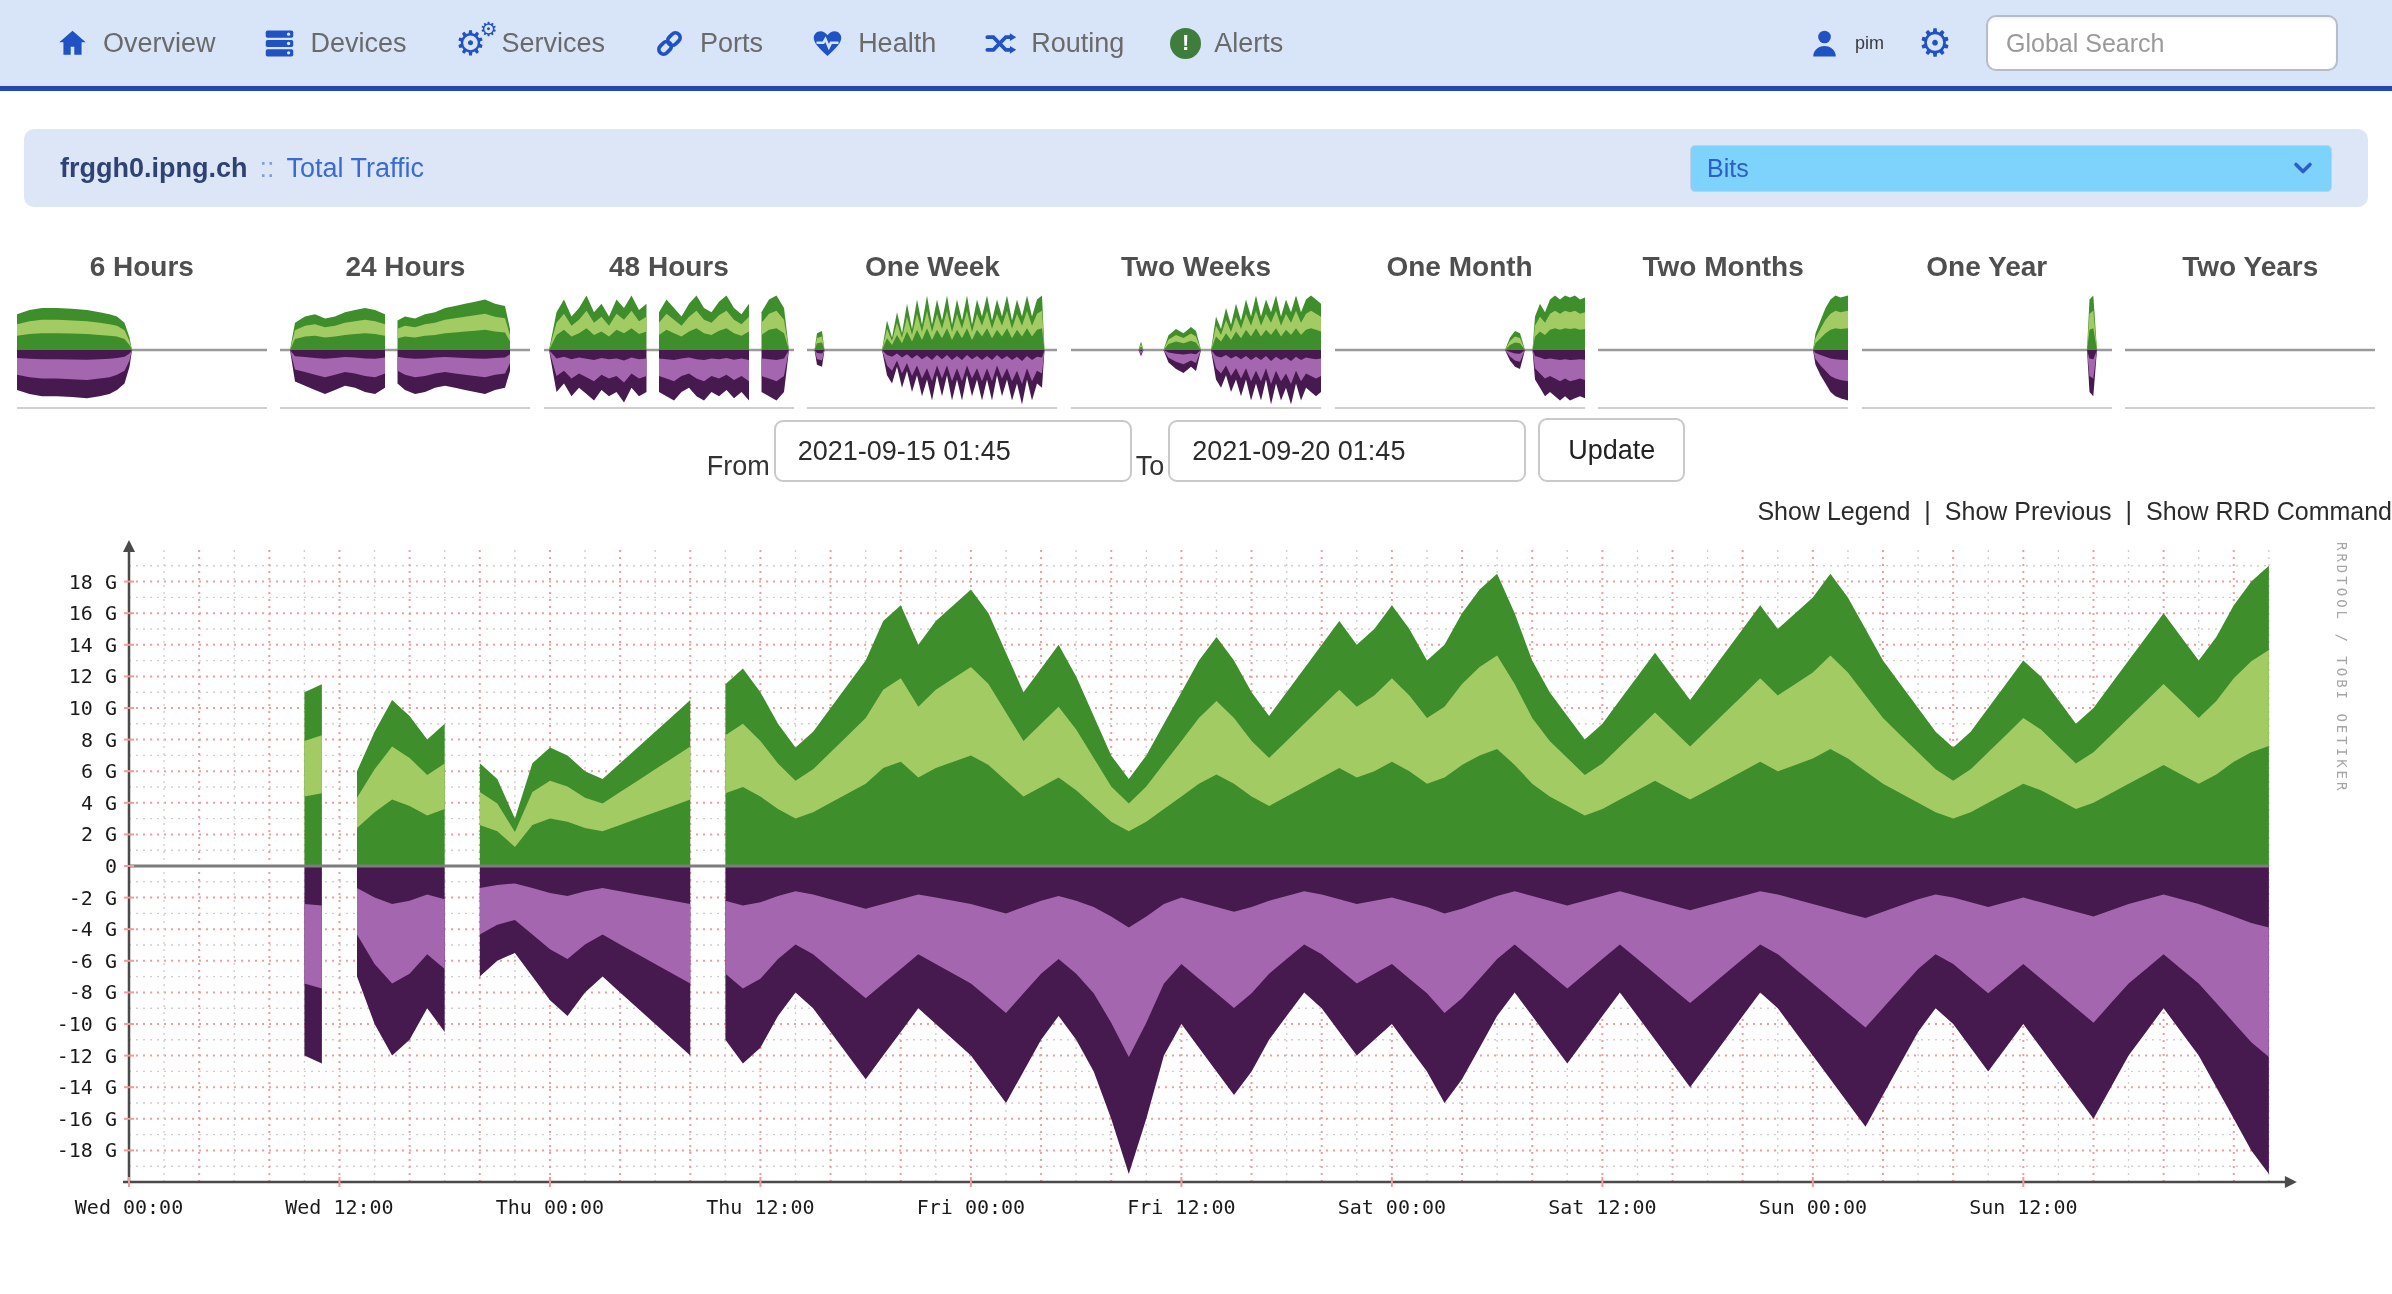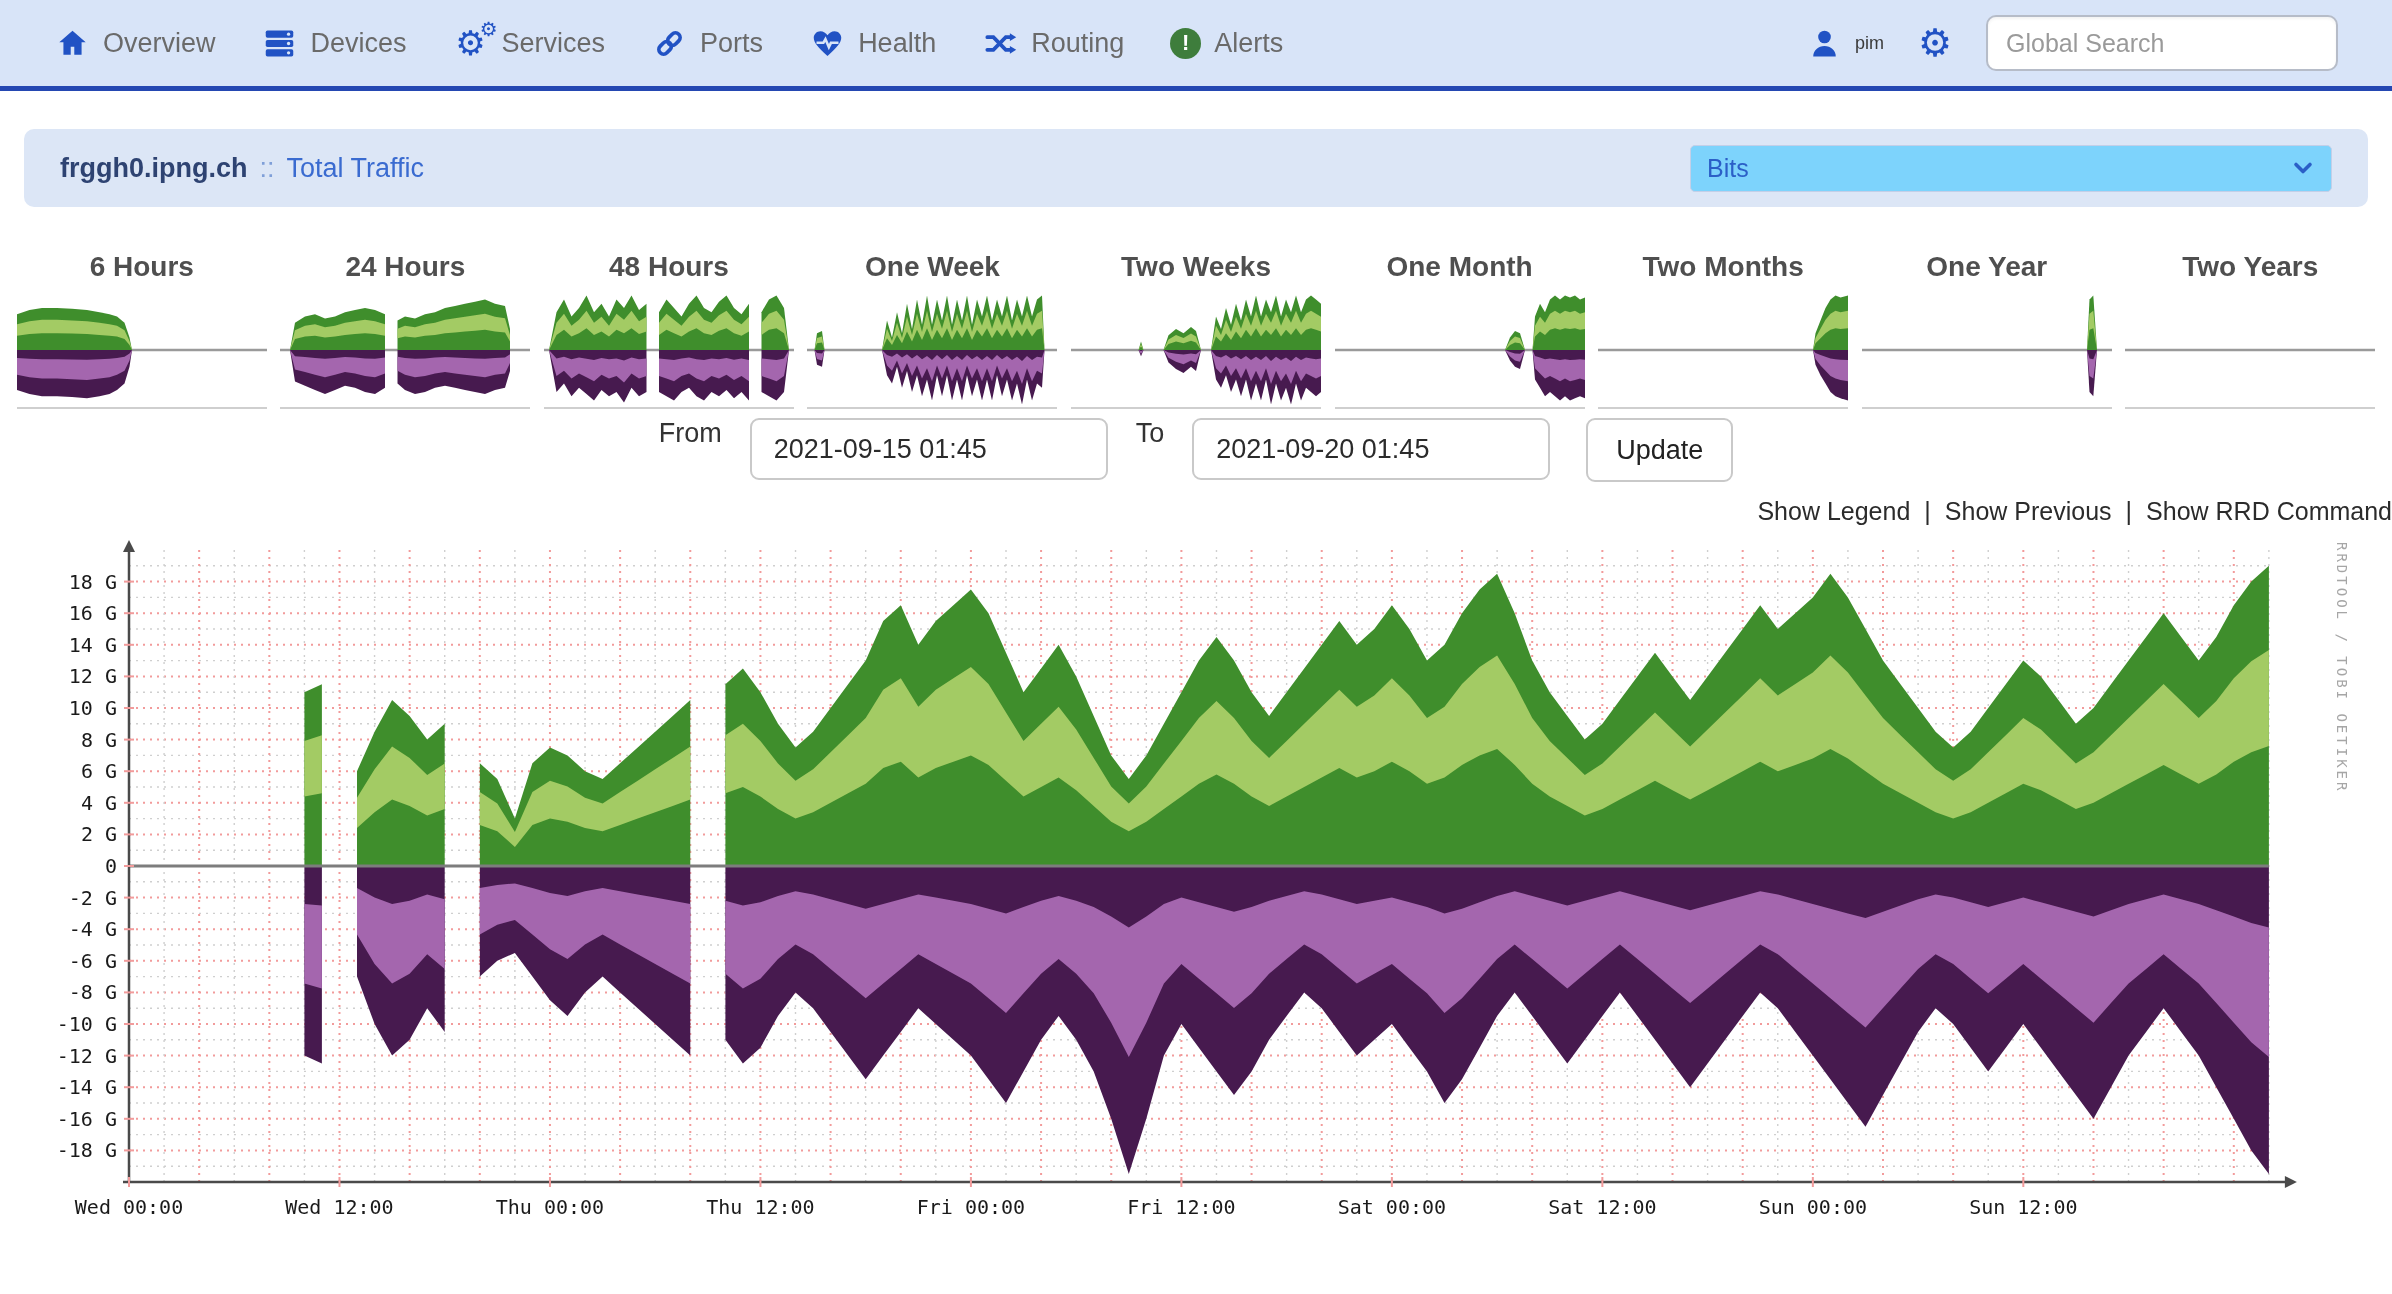--- a/index.html
+++ b/index.html
@@ -49,21 +49,21 @@
     display:flex; align-items:center; justify-content:space-between; padding:0 16px;
     color:#2b5fc7; font-size:25px; cursor:pointer;
   }
   .unit-select svg { width:24px; height:24px; }
   
   .ranges { display:flex; margin:44px 10px 0; }
   .rcol { flex:1; display:flex; flex-direction:column; align-items:center; cursor:pointer; }
   .rlabel { font-size:28px; font-weight:bold; color:#4f4f4f; margin-bottom:5px; }
   .spark { width:250px; height:122px; display:block; }
   
-  .controls { display:flex; align-items:flex-start; justify-content:center; gap:28px; margin-top:8px; }
+  .controls { display:flex; align-items:flex-end; justify-content:center; gap:4px; margin-top:8px; }
   .ctl-label { font-size:27px; color:#333; }
   .date-input {
     width:358px; height:62px; border:2px solid #c9c9c9; border-radius:9px; background:#fff;
     font-size:27px; color:#2b2b2b; padding:12px 22px; outline:none;
     font-family:"Liberation Sans","DejaVu Sans",sans-serif;
   }
   .update-btn {
     height:64px; padding:8px 28px; background:#fff; border:2px solid #c9c9c9; border-radius:9px;
     font-size:27px; color:#222; cursor:pointer; margin-left:8px;
     font-family:"Liberation Sans","DejaVu Sans",sans-serif;

